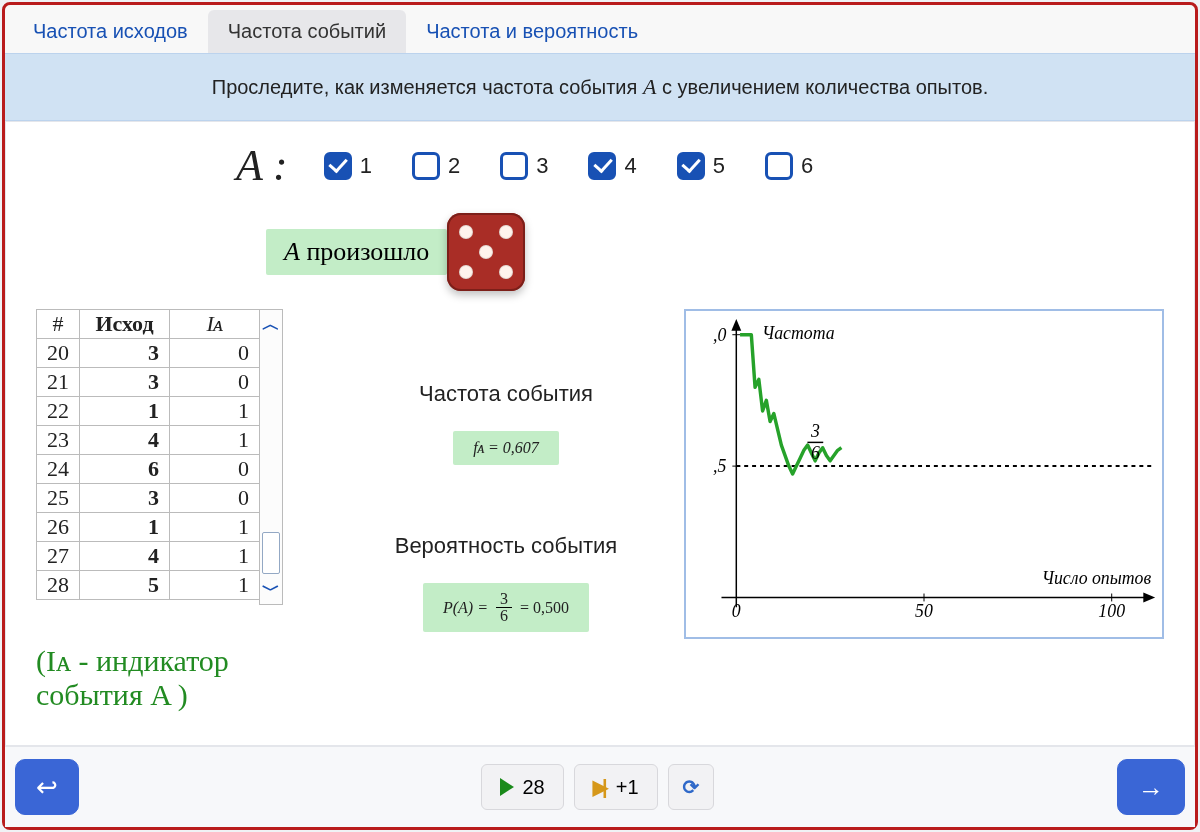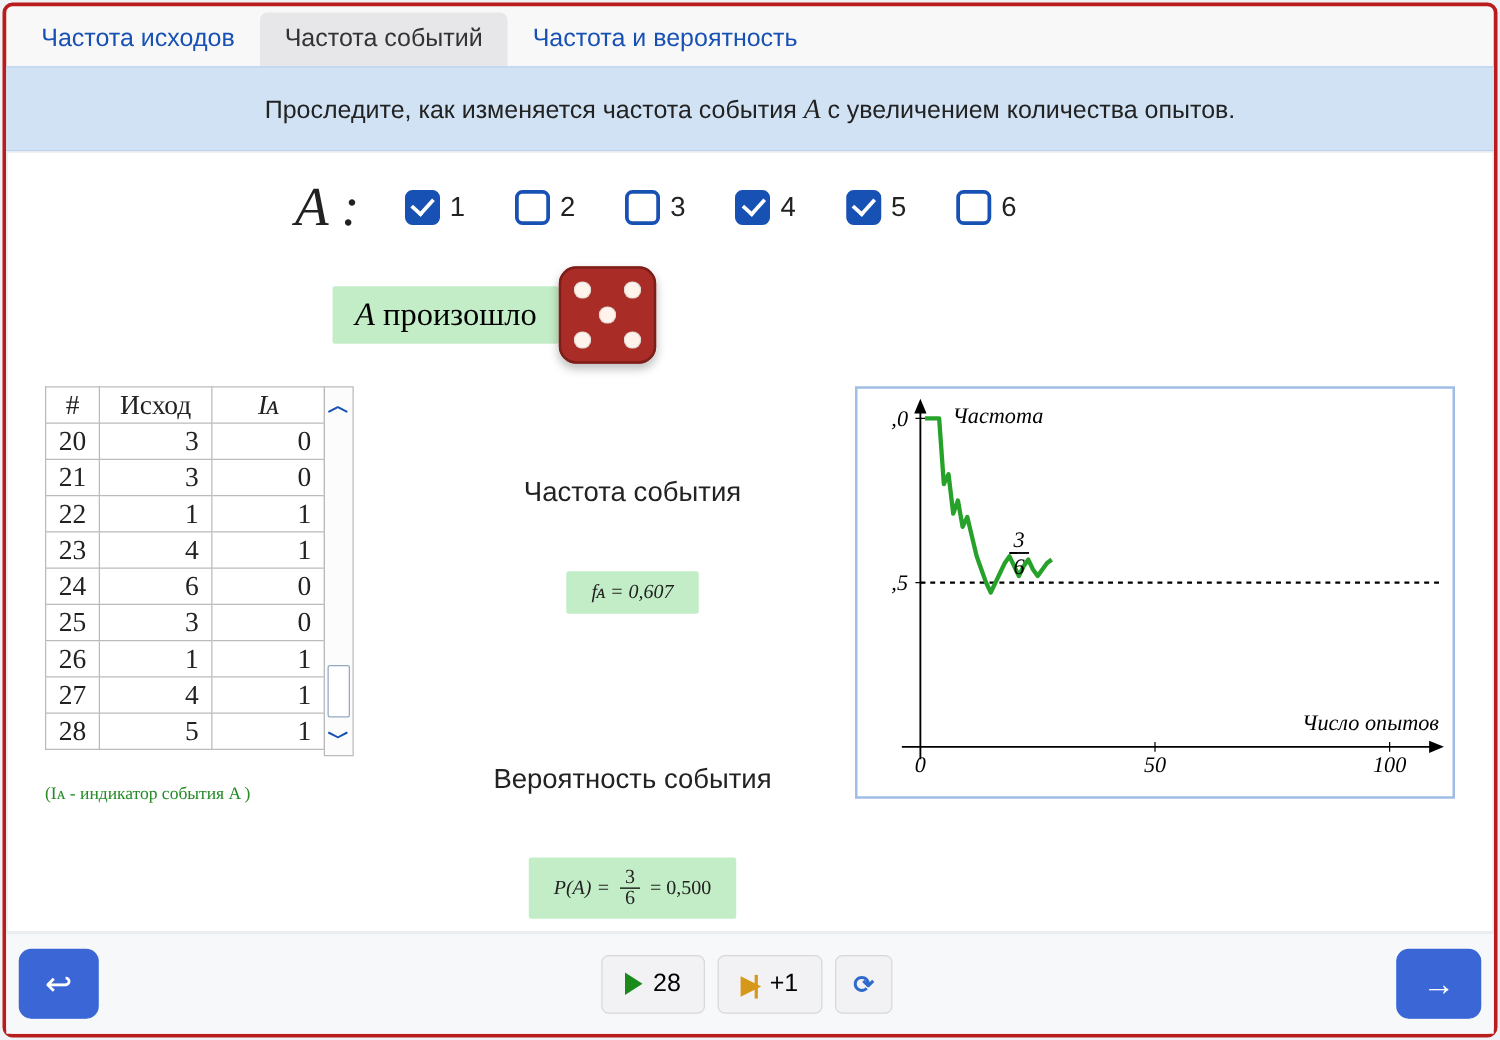--- a/index.html
+++ b/index.html
@@ -94,39 +94,39 @@
   
   .dice .p1{top:12px;left:12px;}
   .dice .p2{top:12px;right:12px;}
   .dice .p3{top:32px;left:32px;}
   .dice .p4{bottom:12px;left:12px;}
   .dice .p5{bottom:12px;right:12px;}
 
   
   .cols{flex:1;display:flex;gap:40px;}
   .col-left{width:300px;display:flex;flex-direction:column;}
-  .col-mid{width:260px;display:flex;flex-direction:column;align-items:center;justify-content:space-between;gap:4px;padding-top:72px;}
+  .col-mid{width:260px;display:flex;flex-direction:column;align-items:center;justify-content:flex-start;gap:24px;padding-top:72px;}
   .col-right{flex:1;display:flex;align-items:flex-start;justify-content:flex-end;}
 
   
   .table-wrap{position:relative;display:flex;align-items:flex-start;}
   table.data{border-collapse:collapse;background:#fff;}
   table.data th,table.data td{
     border:1px solid #bbb;text-align:right;padding:1px 10px;font-size:22px;
     font-family:"Times New Roman",serif;
   }
   table.data th{font-weight:normal;text-align:center;}
   table.data th:first-child,table.data td:first-child{text-align:center;width:40px;}
-  table.data th:nth-child(2),table.data td:nth-child(2){width:90px;}
+  table.data th:nth-child(2),table.data td:nth-child(2){width:90px;font-weight:bold;}
   table.data th:nth-child(3),table.data td:nth-child(3){width:90px;}
   table.data th:nth-child(3){font-style:italic;}
   .scroll-col{width:24px;display:flex;flex-direction:column;justify-content:space-between;height:296px;margin-left:-1px;border:1px solid #bbb;background:#fcfcfc;}
   .scroll-col .arr{height:28px;display:flex;align-items:center;justify-content:center;color:var(--blue);font-size:18px;font-weight:bold;cursor:pointer;}
   .scroll-col .thumb{flex:0 0 42px;border:1px solid #93a8c4;margin:0 2px 2px;border-radius:2px;background:#fff;}
-  .legend-note{margin-top:23px;color:var(--green);font-family:"Times New Roman",serif;font-size:14px;}
+  .legend-note{margin-top:39px;color:var(--green);font-family:"Times New Roman",serif;font-size:30px;}
 
   
   .mid-label{font-size:22px;text-align:center;}
   .mid-badge{background:var(--lightgreen);padding:8px 20px;font-family:Liberation Serif, serif;font-size:16px;border-radius:2px;display:flex;align-items:center;gap:6px;}
   .mid-badge .subA{font-style:italic;}
   .frac{display:inline-flex;flex-direction:column;align-items:center;line-height:1;margin:0 2px;}
   .frac .num{border-bottom:1.5px solid #000;padding:0 4px;}
   .frac .den{padding:0 4px;}
 
   

